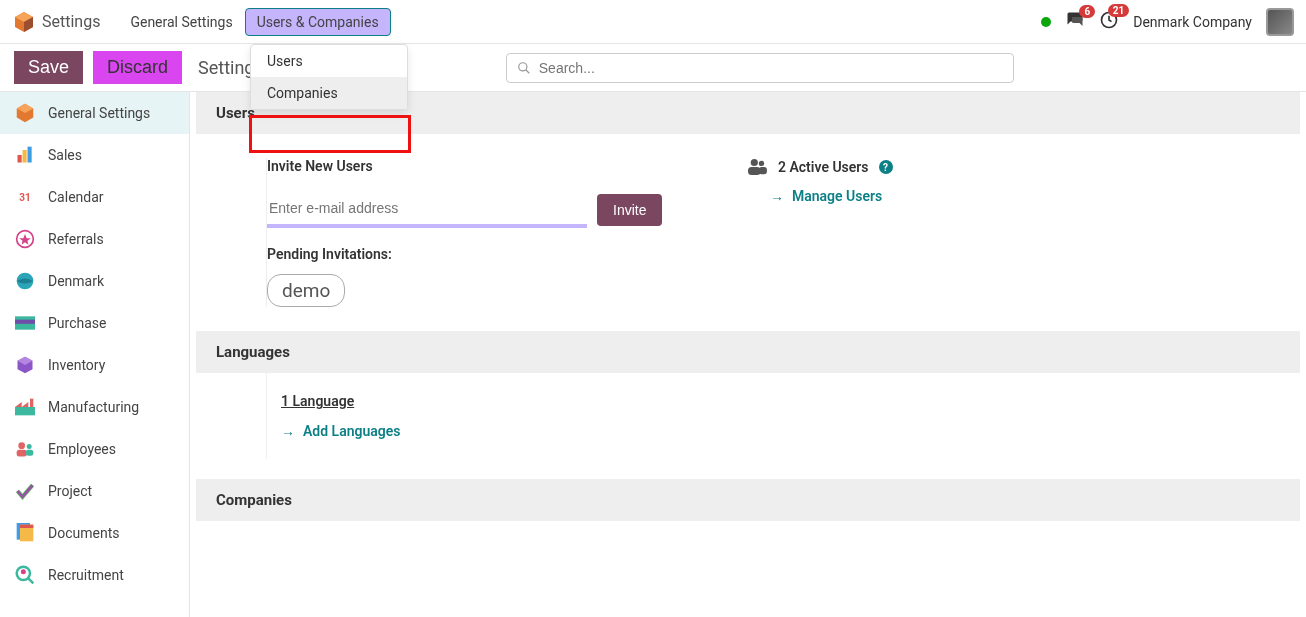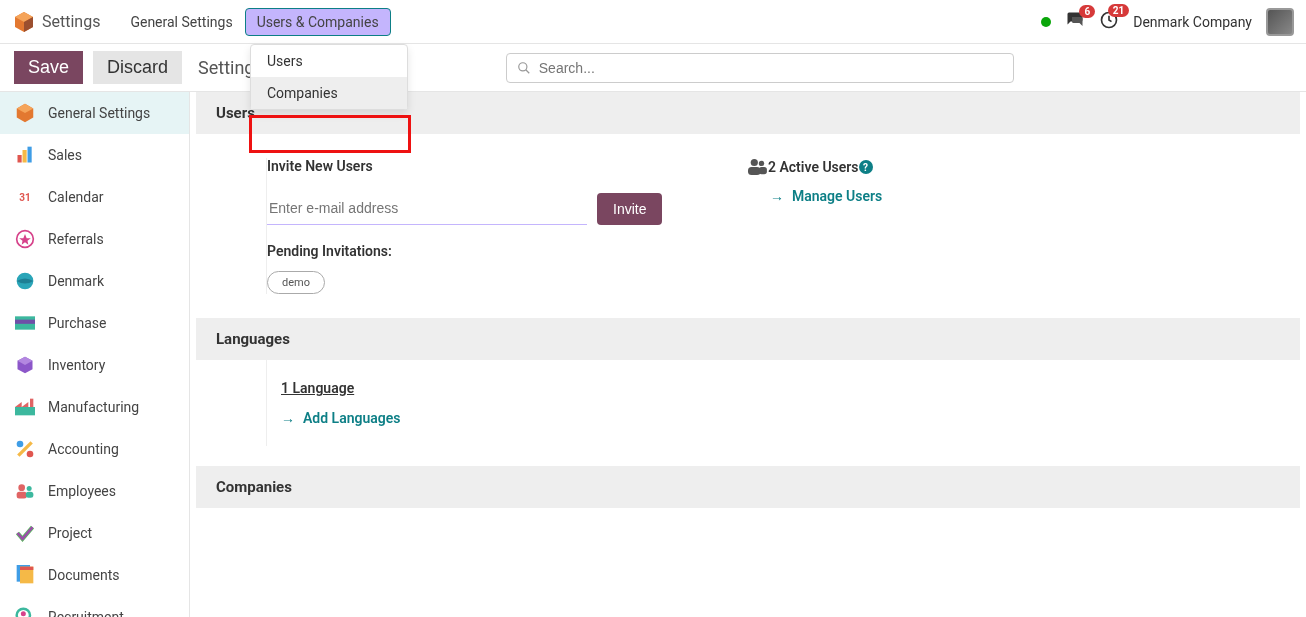--- a/index.html
+++ b/index.html
@@ -22,21 +22,21 @@
 
 .dropdown { position: absolute; top: 44px; left: 250px; width: 158px; background: #fff; border: 1px solid #ddd; border-radius: 4px; box-shadow: 0 4px 8px rgba(0,0,0,0.1); z-index: 100; }
 .dropdown .dd-item { padding: 8px 16px; cursor: pointer; font-size: 14px; color: #333; }
 .dropdown .dd-item.hover { background: #eee; }
 .dropdown .highlight-box { position: absolute; border: 3px solid #e11; top: 70px; left: -2px; width: 162px; height: 38px; pointer-events: none; }
 
 
 .actionbar { display: flex; align-items: center; height: 48px; padding: 0 14px; gap: 10px; border-bottom: 1px solid #e5e5e5; }
 .btn { padding: 6px 14px; border-radius: 0; border: none; cursor: pointer; font-size: 18px; }
 .btn-primary { background: #7a4660; color: #fff; }
-.btn-secondary { background: #e5e5e5; color: #333; }
+.btn-secondary { background: #d946ef; color: #333; }
 .page-title { font-size: 18px; color: #555; margin-left: 6px; }
 .search-wrap { margin-left: 232px; width: 508px; display: flex; align-items: center; border: 1px solid #ccc; border-radius: 4px; padding: 6px 10px; background: #fff; }
 .search-wrap input { border: none; outline: none; flex: 1; font-size: 14px; color: #555; background: transparent; }
 .search-icon { width: 14px; height: 14px; margin-right: 8px; opacity: 0.6; }
 
 
 .main { display: flex; height: calc(617px - 44px - 48px); }
 .sidebar { width: 190px; border-right: 1px solid #e5e5e5; overflow-y: auto; background: #fff; }
 .sidebar::-webkit-scrollbar { width: 12px; }
 .sidebar::-webkit-scrollbar-thumb { background: #c0c0c0; border-radius: 6px; }
@@ -47,26 +47,26 @@
 
 .content { flex: 1; overflow-y: auto; background: #fff; padding: 0 6px; }
 .content::-webkit-scrollbar { width: 12px; }
 .content::-webkit-scrollbar-thumb { background: #c0c0c0; border-radius: 6px; }
 .content::-webkit-scrollbar-track { background: #f0f0f0; }
 .section-header { background: #eee; padding: 12px 20px; font-size: 15px; font-weight: bold; color: #333; }
 .section-body { padding: 24px 70px; display: flex; gap: 80px; }
 .col { min-width: 400px; }
 .subtitle { font-weight: 600; font-size: 14px; color: #333; margin-bottom: 18px; }
 .invite-row { display: flex; gap: 10px; align-items: center; margin-bottom: 18px; }
-.invite-input { flex: 1; max-width: 320px; border: none; border-bottom: 1px solid #c4b5fd; padding: 8px 2px; font-size: 14px; outline: none; color: #ec4899; }
+.invite-input { flex: 1; max-width: 320px; border: none; border-bottom: 4px solid #c4b5fd; padding: 8px 2px; font-size: 14px; outline: none; color: #ec4899; }
 .btn-invite { background: #7a4660; color: #fff; padding: 8px 16px; border-radius: 4px; border: none; cursor: pointer; font-size: 14px; }
 .pending-label { font-weight: 600; margin-bottom: 12px; }
-.chip { display: inline-block; padding: 4px 14px; border: 1px solid #aaa; border-radius: 14px; font-size: 11px; color: #555; cursor: pointer; }
-
-.users-info { display: flex; align-items: center; margin-bottom: 12px; }
+.chip { display: inline-block; padding: 4px 14px; border: 1px solid #aaa; border-radius: 14px; font-size: 19px; color: #555; cursor: pointer; }
+
+.users-info { display: flex; align-items: center; gap: 10px; margin-bottom: 12px; }
 .users-info .count { font-weight: 600; color: #333; }
 .help-icon { width: 14px; height: 14px; border-radius: 50%; background: #0d7f86; color: #fff; display: inline-flex; align-items: center; justify-content: center; font-size: 10px; font-weight: bold; cursor: pointer; }
 .link-action { display: flex; align-items: center; gap: 8px; color: #0d7f86; font-weight: 600; cursor: pointer; margin-left: 24px; }
 .arrow-icon { font-weight: bold; }
 
 .lang-body { padding: 20px 70px; }
 .lang-count { font-weight: 600; margin-bottom: 14px; text-decoration: underline; }
 </style>
 </head>
 <body>
@@ -185,30 +185,20 @@
     <div class="sb-item">
       <span class="sb-icon">
           <svg width="20" height="18" viewBox="0 0 24 20">
             <rect y="10" width="24" height="10" fill="#3cb89e"></rect>
             <polygon points="0,10 8,4 8,10" fill="#e06464"></polygon>
             <polygon points="8,10 16,4 16,10" fill="#e06464"></polygon>
             <rect x="18" y="0" width="4" height="10" fill="#e06464"></rect>
           </svg>
         </span>
       <span>Manufacturing</span>
-    </div>
-    <div class="sb-item">
-      <span class="sb-icon">
-          <svg width="20" height="20" viewBox="0 0 24 24">
-            <line x1="4" y1="20" x2="20" y2="4" stroke="#f5b947" stroke-width="4"></line>
-            <circle cx="6" cy="6" r="4" fill="#3f9de6"></circle>
-            <circle cx="18" cy="18" r="4" fill="#e0564f"></circle>
-          </svg>
-        </span>
-      <span>Accounting</span>
     </div>
     <div class="sb-item">
       <span class="sb-icon">
           <svg width="20" height="18" viewBox="0 0 24 20">
             <circle cx="8" cy="6" r="4" fill="#e06464"></circle>
             <circle cx="17" cy="7" r="3" fill="#3cb89e"></circle>
             <rect x="2" y="11" width="12" height="8" rx="3" fill="#e06464"></rect>
             <rect x="13" y="11" width="9" height="7" rx="3" fill="#3cb89e"></rect>
           </svg>
         </span>

